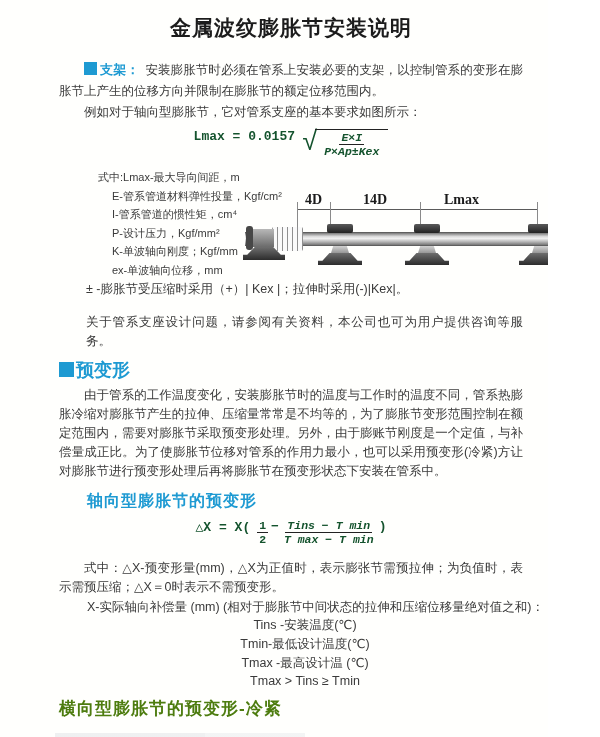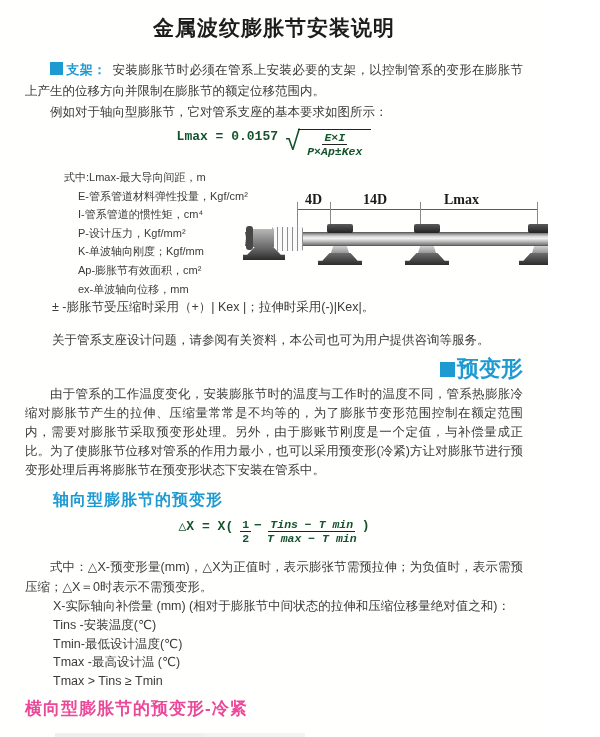--- a/index.html
+++ b/index.html
@@ -4,20 +4,21 @@
 <style>
   html,body{margin:0;padding:0;background:#fff;}
   .page{
     position:relative;
     width:548px;height:737px;
     background:#fffffd;
     overflow:hidden;
     font-family:"Liberation Sans","DejaVu Sans",sans-serif;
     color:#3a3a3a;
     box-sizing:border-box;
+    padding-left:34px;
   }
   .inner{padding:0 25px;}
   h1.title{
     margin:14px 0 0 0;
     text-align:center;
     font-size:21px;line-height:28px;
     font-weight:bold;color:#1c1c1c;
     letter-spacing:1px;
   }
   p{margin:0;font-size:12.5px;line-height:21px;text-align:justify;}
@@ -38,30 +39,30 @@
   .frac .num{border-bottom:1px solid #222;padding:0 2px;}
   .frac .den{padding:0 2px;}
   .ital{font-style:italic;}
   
   .defs{margin:7px 0 0 0;padding:0 0 0 53px;list-style:none;width:250px;}
   .defs li{font-size:11px;line-height:18.6px;white-space:nowrap;}
   .defs li.shift{margin-left:-14px;}
   .note-line{padding-left:27px;line-height:19px;text-indent:0;}
   .note-line2{padding-left:27px;line-height:19px;text-indent:0;margin-top:14px;}
   
-  .sec-head{margin:8px 0 0 0;font-size:22px;line-height:22px;font-weight:bold;color:#1e9ad2;text-align:right;}
+  .sec-head{margin:8px 0 0 0;font-size:18px;line-height:22px;font-weight:bold;color:#1e9ad2;}
   .sec-head .sq{width:15px;height:15px;vertical-align:-1px;margin-right:2px;}
   .body-par{margin-top:5px;text-indent:2em;line-height:19px;}
   .sub-head{margin:9px 0 0 28px;font-size:16px;line-height:21px;font-weight:bold;color:#1e9ad2;letter-spacing:1px;}
-  .sub-head2{margin:7px 0 0 0;font-size:17px;line-height:22px;font-weight:bold;color:#ec4899;letter-spacing:1px;}
+  .sub-head2{margin:7px 0 0 0;font-size:17px;line-height:22px;font-weight:bold;color:#4d7c0f;letter-spacing:1px;}
   .f2{margin-top:8px;height:34px;}
   .f2 .lhs{margin-right:4px;}
   .f3{margin-top:6px;height:30px;}
   .note-par{margin-top:6px;text-indent:2em;line-height:19.5px;}
-  .def-line{padding-left:28px;line-height:18.7px;text-indent:0;text-align:left;white-space:nowrap;}
+  .def-line{padding-left:28px;line-height:18.7px;text-indent:0;text-align:center;white-space:nowrap;}
   .gen-line{text-indent:2em;line-height:19px;margin-top:1px;}
   
   .cutoff{
     position:absolute;left:55px;bottom:0;width:250px;height:4px;
     background:linear-gradient(90deg,#e8eaec 0 60%,#eef0f1 60% 100%);
     opacity:.7;
   }
   
   .diagram{position:absolute;left:243px;top:193px;width:354px;height:96px;}
   .dim-line{position:absolute;left:54px;top:16px;width:240px;height:1px;background:#5a5a5a;}
@@ -111,21 +112,20 @@
         </span>
       </span>
     </div>
 
     <ul class="defs">
       <li class="shift">式中:Lmax-最大导向间距，m</li>
       <li>E-管系管道材料弹性投量，Kgf/cm²</li>
       <li>I-管系管道的惯性矩，cm⁴</li>
       <li>P-设计压力，Kgf/mm²</li>
       <li>K-单波轴向刚度；Kgf/mm</li>
-      <li>Ap-膨胀节有效面积，cm²</li>
       <li>ex-单波轴向位移，mm</li>
     </ul>
 
     <p class="note-line">± -膨胀节受压缩时采用（+）| Kex |；拉伸时采用(-)|Kex|。</p>
     <p class="note-line2">关于管系支座设计问题，请参阅有关资料，本公司也可为用户提供咨询等服务。</p>
 
     <h2 class="sec-head"><span class="sq"></span><span>预变形</span></h2>
 
     <p class="body-par">由于管系的工作温度变化，安装膨胀节时的温度与工作时的温度不同，管系热膨胀冷缩对膨胀节产生的拉伸、压缩量常常是不均等的，为了膨胀节变形范围控制在额定范围内，需要对膨胀节采取预变形处理。另外，由于膨账节刚度是一个定值，与补偿量成正比。为了使膨胀节位移对管系的作用力最小，也可以采用预变形(冷紧)方让对膨胀节进行预变形处理后再将膨胀节在预变形状态下安装在管系中。</p>
 

